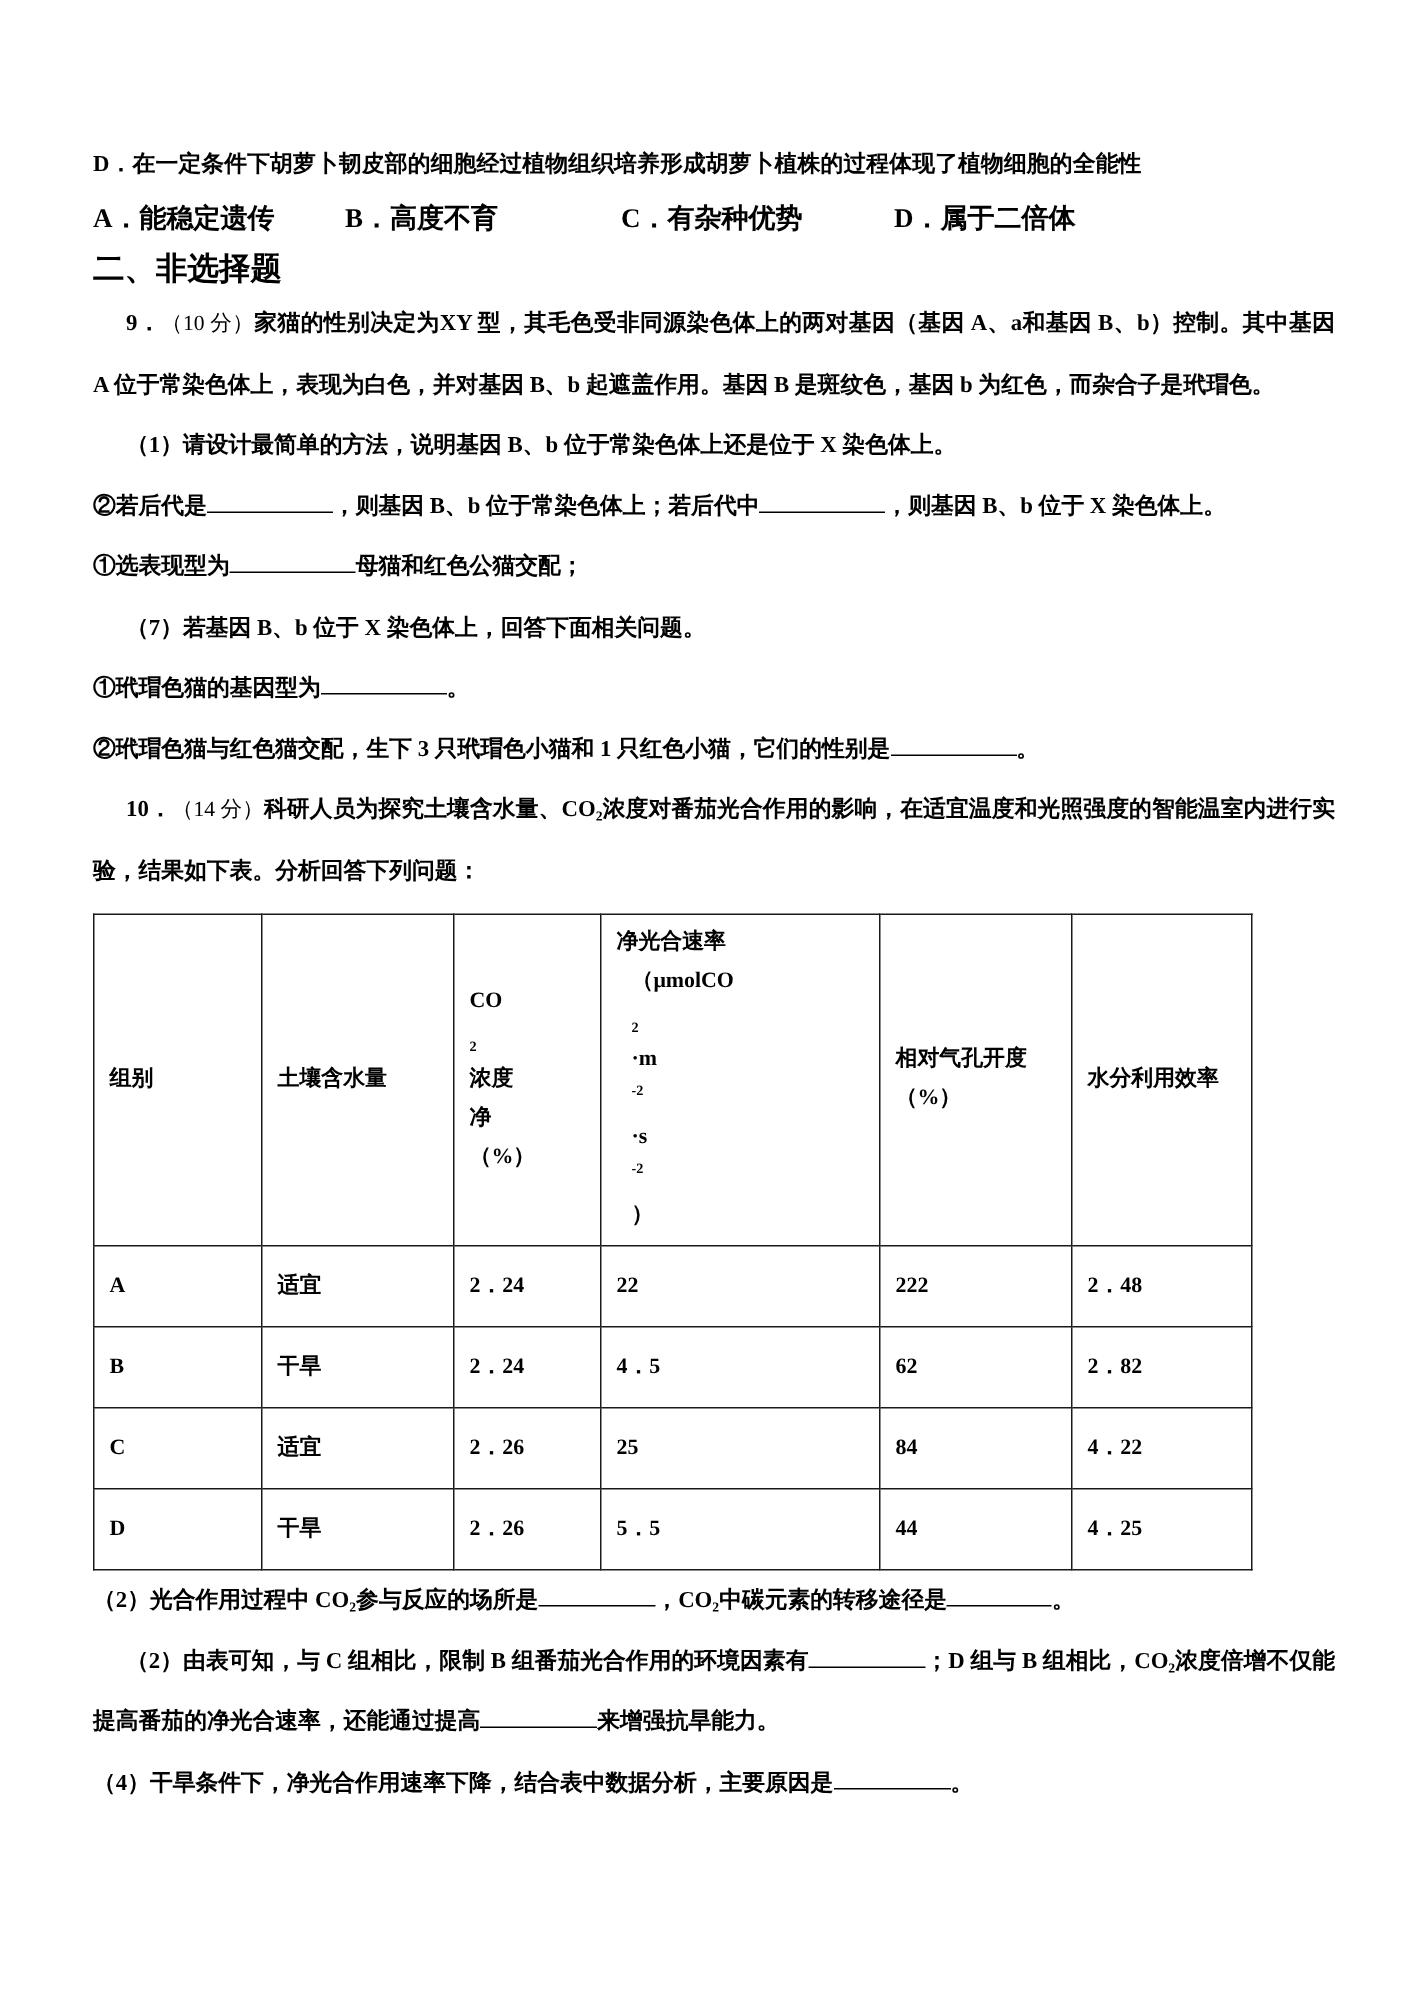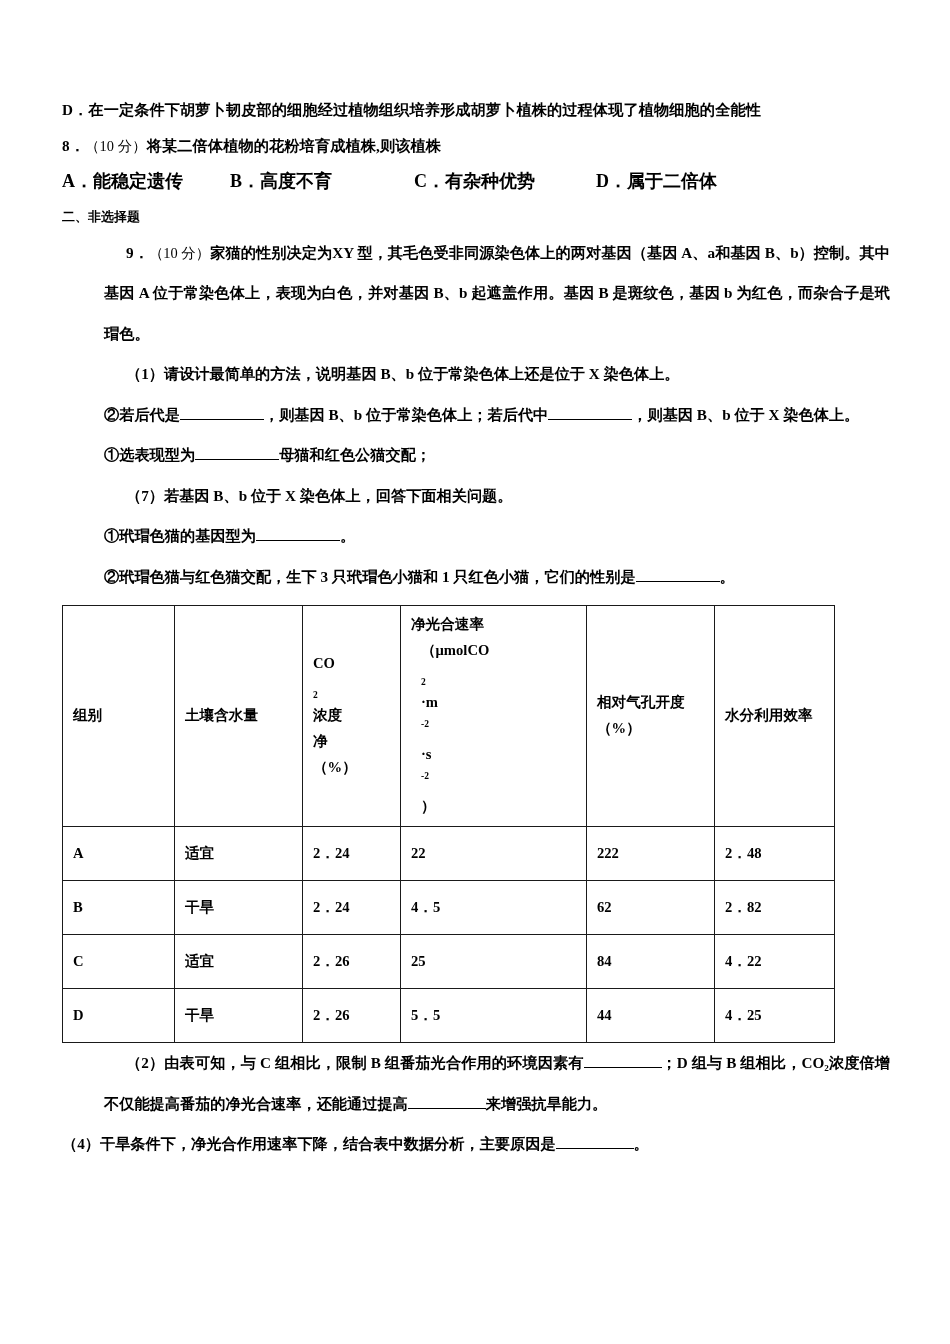--- a/index.html
+++ b/index.html
@@ -38,39 +38,38 @@
   }
   .blank {
     display: inline-block;
     border-bottom: 1.4px solid #000;
     vertical-align: baseline;
   }
   .blank.b1 { width: 84px; }
   .blank.b2 { width: 78px; }
   .blank.b3 { width: 70px; }
   .sec-head {
-    font-size: 13px;
+    font-size: 21px;
     line-height: 33px;
     font-weight: bold;
   }
   .choice-row {
     font-size: 18px;
     line-height: 35.5px;
     font-weight: bold;
   }
   .choice-row span.opt {
     display: inline-block;
   }
   .q-para {
     font-size: 15.2px;
     line-height: 40.5px;
     font-weight: bold;
     text-align: justify;
     text-justify: inter-character;
-    margin-left: 42px;
   }
   .q-para.hang {
     text-indent: 22px;
   }
   sub, sup {
     font-size: 9.5px;
     line-height: 0;
   }
   
   .data-table {
@@ -111,21 +110,20 @@
     font-weight: bold;
   }
 </style>
 </head>
 <body>
 
 <div class="page">
 
   <div class="line">D．在一定条件下胡萝卜韧皮部的细胞经过植物组织培养形成胡萝卜植株的过程体现了植物细胞的全能性</div>
 
-  <div class="line"><span class="latin">8．</span><span class="score">（10 分）</span><span>将某二倍体植物的花粉培育成植株,则该植株</span></div>
 
   <div class="choice-row">
     <span class="opt" style="min-width:168px">A．能稳定遗传</span><span class="opt" style="min-width:184px">B．高度不育</span><span class="opt" style="min-width:182px">C．有杂种优势</span><span class="opt">D．属于二倍体</span>
   </div>
 
   <div class="sec-head">二、非选择题</div>
 
   <div class="q-para hang"><span class="latin">9．</span><span class="score">（10 分）</span><span>家猫的性别决定为XY 型，其毛色受非同源染色体上的两对基因（基因 A、a和基因 B、b）控制。其中基因 A 位于常染色体上，表现为白色，并对基因 B、b 起遮盖作用。基因 B 是斑纹色，基因 b 为红色，而杂合子是玳瑁色。</span></div>
 
   <div class="q-para hang">（1）请设计最简单的方法，说明基因 B、b 位于常染色体上还是位于 X 染色体上。</div>
@@ -134,20 +132,21 @@
 
   <div class="q-para"><span>①</span><span>选表现型为</span><span class="blank b1"></span><span>母猫和红色公猫交配；</span></div>
 
   <div class="q-para hang">（7）若基因 B、b 位于 X 染色体上，回答下面相关问题。</div>
 
   <div class="q-para"><span>①</span><span>玳瑁色猫的基因型为</span><span class="blank b1"></span><span>。</span></div>
 
   <div class="q-para"><span>②</span><span>玳瑁色猫与红色猫交配，生下 3 只玳瑁色小猫和 1 只红色小猫，它们的性别是</span><span class="blank b1"></span><span>。</span></div>
 
 
+  <div class="q-para hang"><span class="latin">10．</span><span class="score">（14 分）</span><span>科研人员为探究土壤含水量、CO₂浓度对番茄光合作用的影响，在适宜温度和光照强度的智能温室内进行实验，结果如下表。分析回答下列问题：</span></div>
 
   <table class="data-table">
     <colgroup>
       <col class="col-group">
         <col class="col-water">
         <col class="col-co2">
         <col class="col-rate">
         <col class="col-stoma">
         <col class="col-eff">
     </colgroup>
@@ -204,20 +203,21 @@
         <td>D</td>
         <td>干旱</td>
         <td>2．26</td>
         <td>5．5</td>
         <td>44</td>
         <td>4．25</td>
       </tr>
     </tbody>
   </table>
 
+  <div class="tail-q hang"><span>（2）</span><span>光合作用过程中 CO₂参与反应的场所是</span><span class="blank b2"></span><span>，CO₂中碳元素的转移途径是</span><span class="blank b3"></span><span>。</span></div>
 
   <div class="q-para hang"><span>（2）</span><span>由表可知，与 C 组相比，限制 B 组番茄光合作用的环境因素有</span><span class="blank b2"></span><span>；D 组与 B 组相比，CO₂浓度倍增不仅能提高番茄的净光合速率，还能通过提高</span><span class="blank b2"></span><span>来增强抗旱能力。</span></div>
 
   <div class="tail-q hang"><span>（4）</span><span>干旱条件下，净光合作用速率下降，结合表中数据分析，主要原因是</span><span class="blank b2"></span><span>。</span></div>
 
   <div class="q-para hang"></div>
 
 </div>
 
 </body></html>

